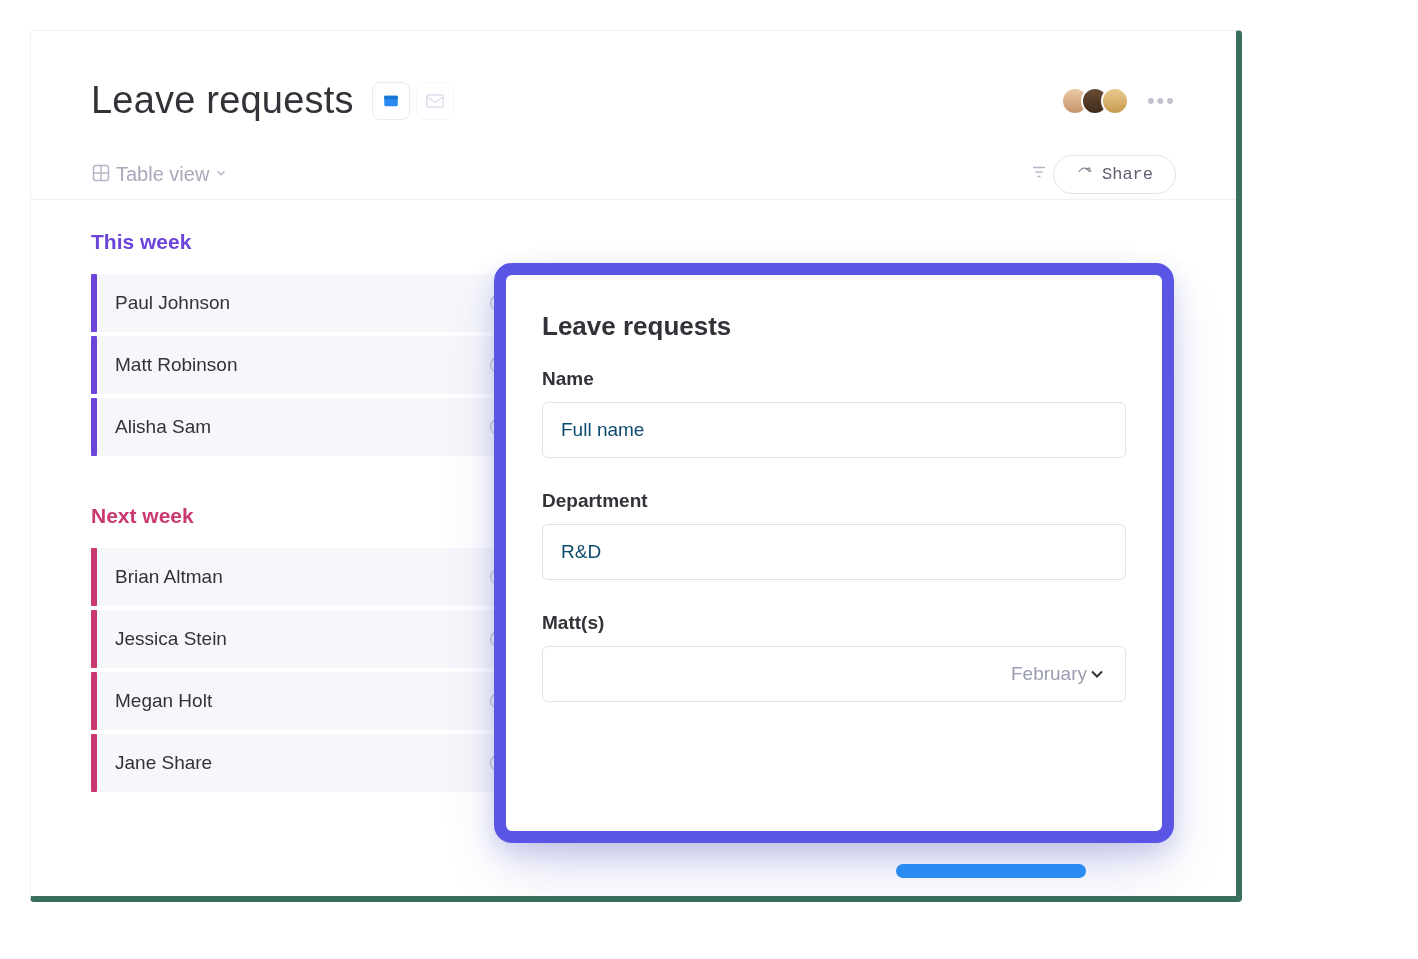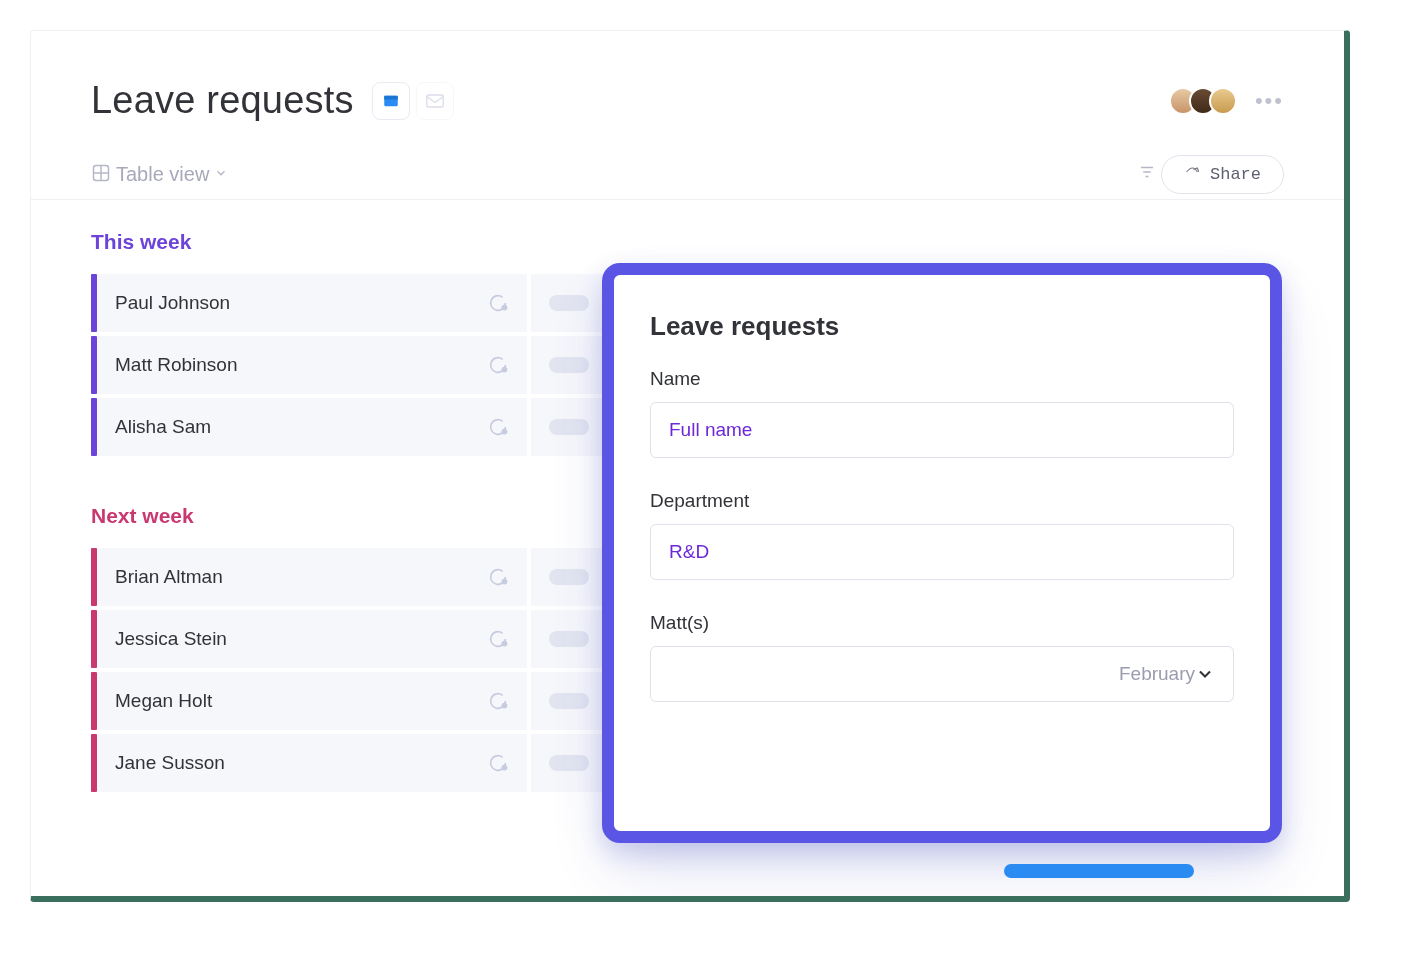--- a/index.html
+++ b/index.html
@@ -20,21 +20,21 @@
       height:959px;
       font-family:"Helvetica Neue",Arial,sans-serif;
       background:#ffffff;
       display:flex;
       align-items:flex-start;
       justify-content:flex-start;
       padding:30px;
     }
     .canvas{
       position:relative;
-      width:1320px;
+      width:1212px;
       height:872px;
       background:#ffffff;
       border:1px solid #f0f0f0;
       border-bottom:6px solid #3a6f5d;
       border-right:6px solid #3a6f5d;
       border-radius:4px;
       overflow:hidden;
     }
 
     
@@ -114,24 +114,24 @@
       right:62px;top:232px;
       width:680px;height:580px;
       background:#fff;
       border:12px solid var(--modal-border);
       border-radius:18px;
       box-shadow:0 30px 60px -10px var(--shadow),0 10px 25px var(--shadow);
       padding:30px 36px;
     }
     .modal h2{font-size:26px;font-weight:700;color:var(--text-dark);margin:6px 0 26px 0}
     .field{margin-bottom:32px}
-    .label{font-size:19px;font-weight:400;color:var(--text-dark);margin-bottom:12px;display:block}
+    .label{font-size:19px;font-weight:700;color:var(--text-dark);margin-bottom:12px;display:block}
     .input{
       width:100%;height:56px;border:1px solid #e1e2e9;border-radius:6px;
-      display:flex;align-items:center;padding:0 18px;font-size:19px;color:#6d28d9;
+      display:flex;align-items:center;padding:0 18px;font-size:19px;color:#0c4a6e;
     }
     .select{justify-content:flex-end;color:#9a9cb0}
     .select-chev svg{display:block}
 
     .blue-strip{
       position:absolute;right:150px;bottom:18px;width:190px;height:14px;border-radius:8px;background:#2a8bf3;
     }
   </style>
 </head>
 <body>
@@ -293,21 +293,21 @@
                 </svg>
               </span>
             </div>
             <div class="cell-pill">
               <div class="pill"></div>
             </div>
           </div>
           <div class="row">
             <div class="bar pink"></div>
             <div class="cell-name">
-              <span>Jane Susson</span>
+              <span>Jane Share</span>
               <span class="chat-icon">
                 <svg width="22" height="22" viewBox="0 0 24 24" fill="none" stroke="#c7cce0" stroke-width="1.8">
                   <path d="M20 12a8 8 0 1 1-3-6.2"></path>
                   <circle cx="19" cy="17" r="3.2" fill="#c7cce0" stroke="none"></circle>
                 </svg>
               </span>
             </div>
             <div class="cell-pill">
               <div class="pill"></div>
             </div>

